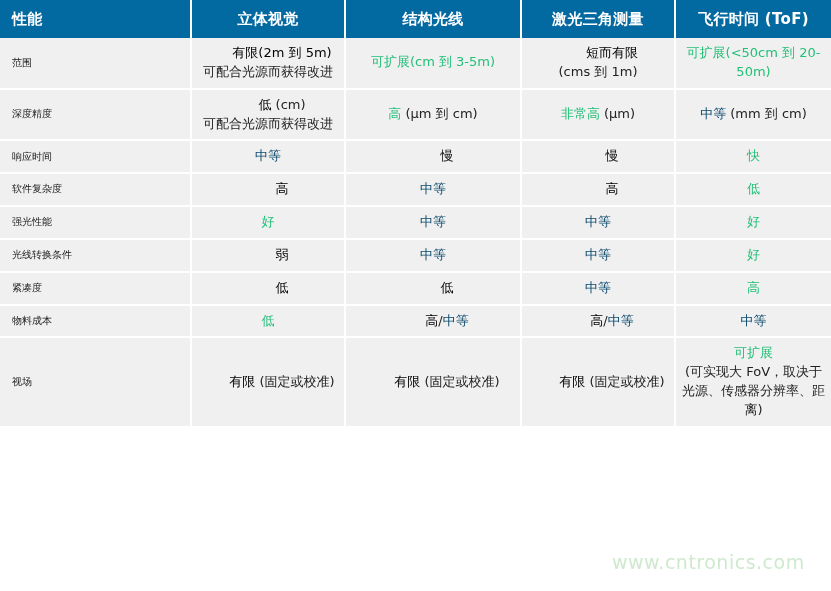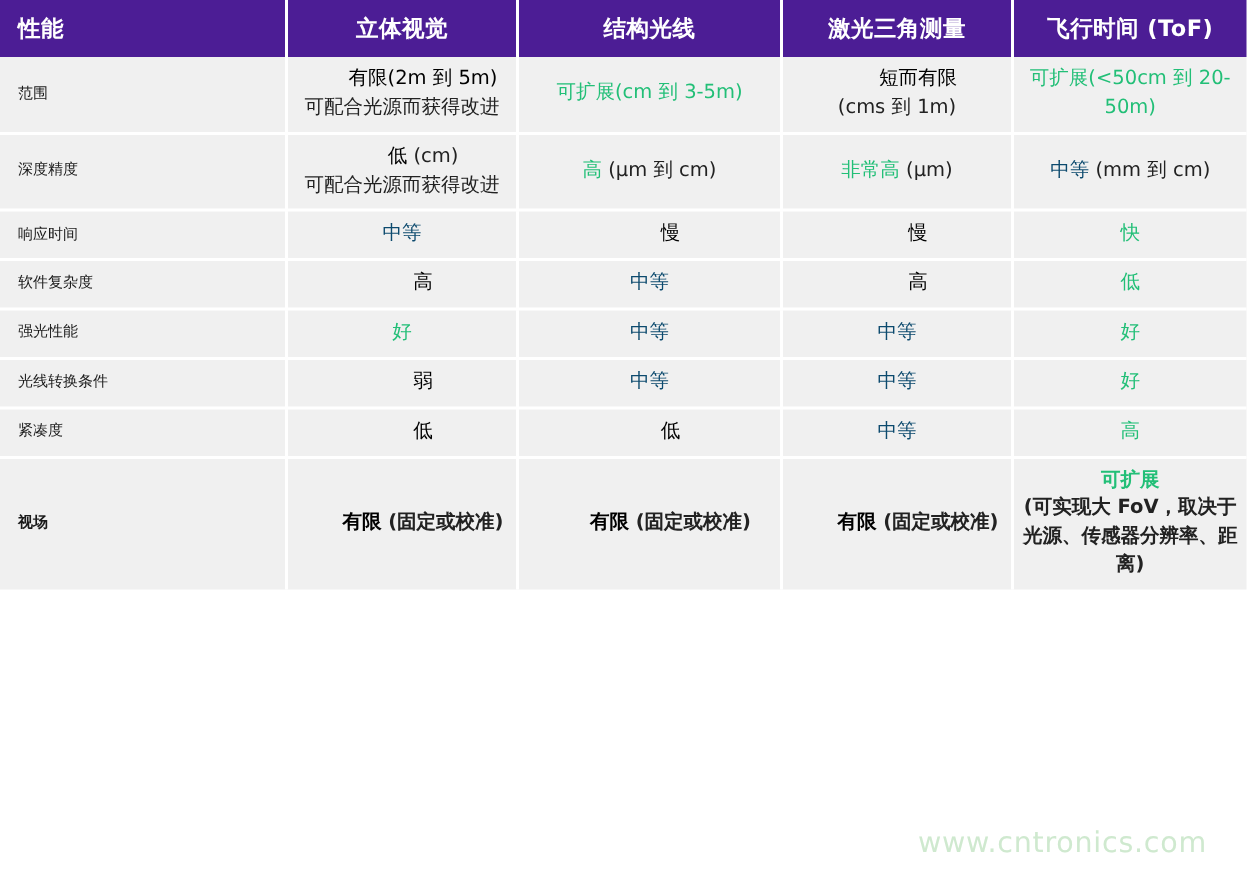--- a/index.html
+++ b/index.html
@@ -21,21 +21,21 @@
     position: relative;
     z-index: 2;
   }
   #compare-table col.c0 { width: 191px; }
   #compare-table col.c1 { width: 154px; }
   #compare-table col.c2 { width: 176px; }
   #compare-table col.c3 { width: 154px; }
   #compare-table col.c4 { width: 156px; }
 
   thead th {
-    background: #4c1d95;
+    background: #0369a1;
     color: #ffffff;
     font-weight: bold;
     font-size: 15px;
     height: 38px;
     padding: 0 12px;
     text-align: center;
     border-right: 2px solid #ffffff;
     vertical-align: middle;
     letter-spacing: 0.3px;
   }
@@ -57,21 +57,21 @@
     padding: 6px 6px;
     line-height: 1.45;
   }
   tbody td:last-child { border-right: none; }
   tbody td.rowlabel {
     text-align: left;
     padding-left: 12px;
     color: #1a1a1a;
     font-size: 10px;
   }
-  tbody tr:last-child td { border-bottom: none; font-weight: bold; }
+  tbody tr:last-child td { border-bottom: none; }
 
   .v-red   { color: #000000; margin-left: 28px; }
   .v-green { color: #22bf77; }
   .v-orange{ color: #0c4a6e; }
   .v-dark  { color: #222222; }
 
   .cellline { display: block; }
 
   .watermark {
     position: absolute;
@@ -211,20 +211,35 @@
           <span class="cellline"><span class="v-red">低</span></span>
         </td>
         <td>
           <span class="cellline"><span class="v-orange">中等</span></span>
         </td>
         <td>
           <span class="cellline"><span class="v-green">高</span></span>
         </td>
       </tr>
       <tr>
+        <td class="rowlabel">物料成本</td>
+        <td>
+          <span class="cellline"><span class="v-green">低</span></span>
+        </td>
+        <td>
+          <span class="cellline"><span class="v-red">高</span><span class="v-dark">/</span><span class="v-orange">中等</span></span>
+        </td>
+        <td>
+          <span class="cellline"><span class="v-red">高</span><span class="v-dark">/</span><span class="v-orange">中等</span></span>
+        </td>
+        <td>
+          <span class="cellline"><span class="v-orange">中等</span></span>
+        </td>
+      </tr>
+      <tr>
         <td class="rowlabel">视场</td>
         <td>
           <span class="cellline"><span class="v-red">有限</span><span class="v-dark"> (固定或校准)</span></span>
         </td>
         <td>
           <span class="cellline"><span class="v-red">有限</span><span class="v-dark"> (固定或校准)</span></span>
         </td>
         <td>
           <span class="cellline"><span class="v-red">有限</span><span class="v-dark"> (固定或校准)</span></span>
         </td>

